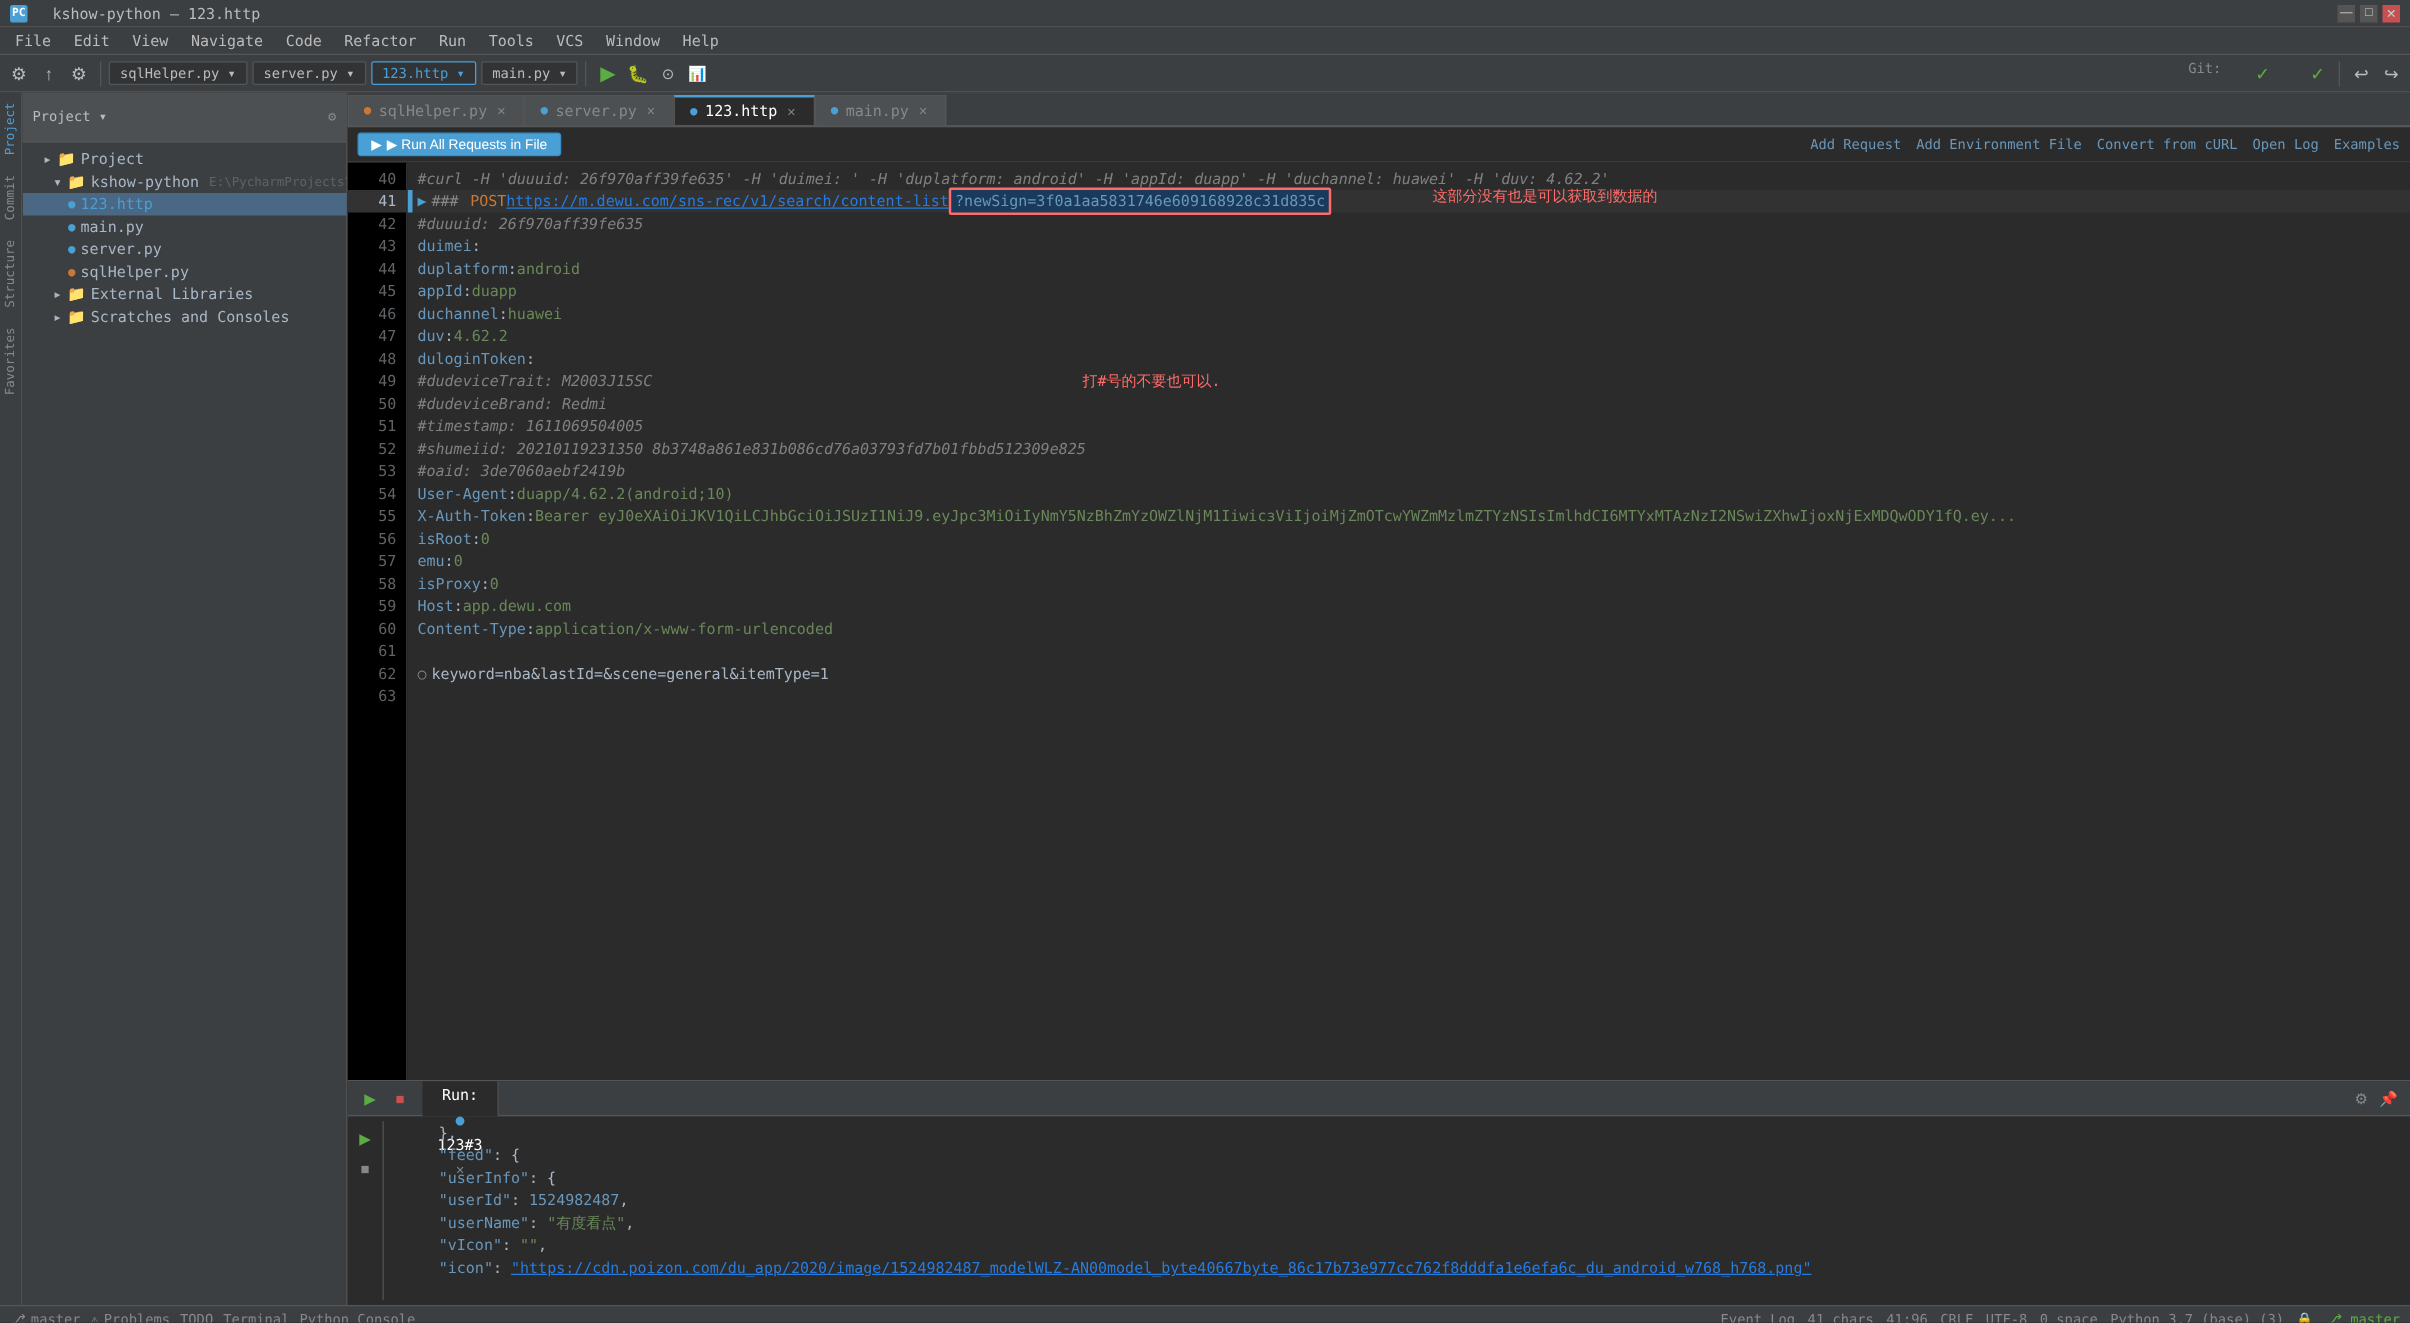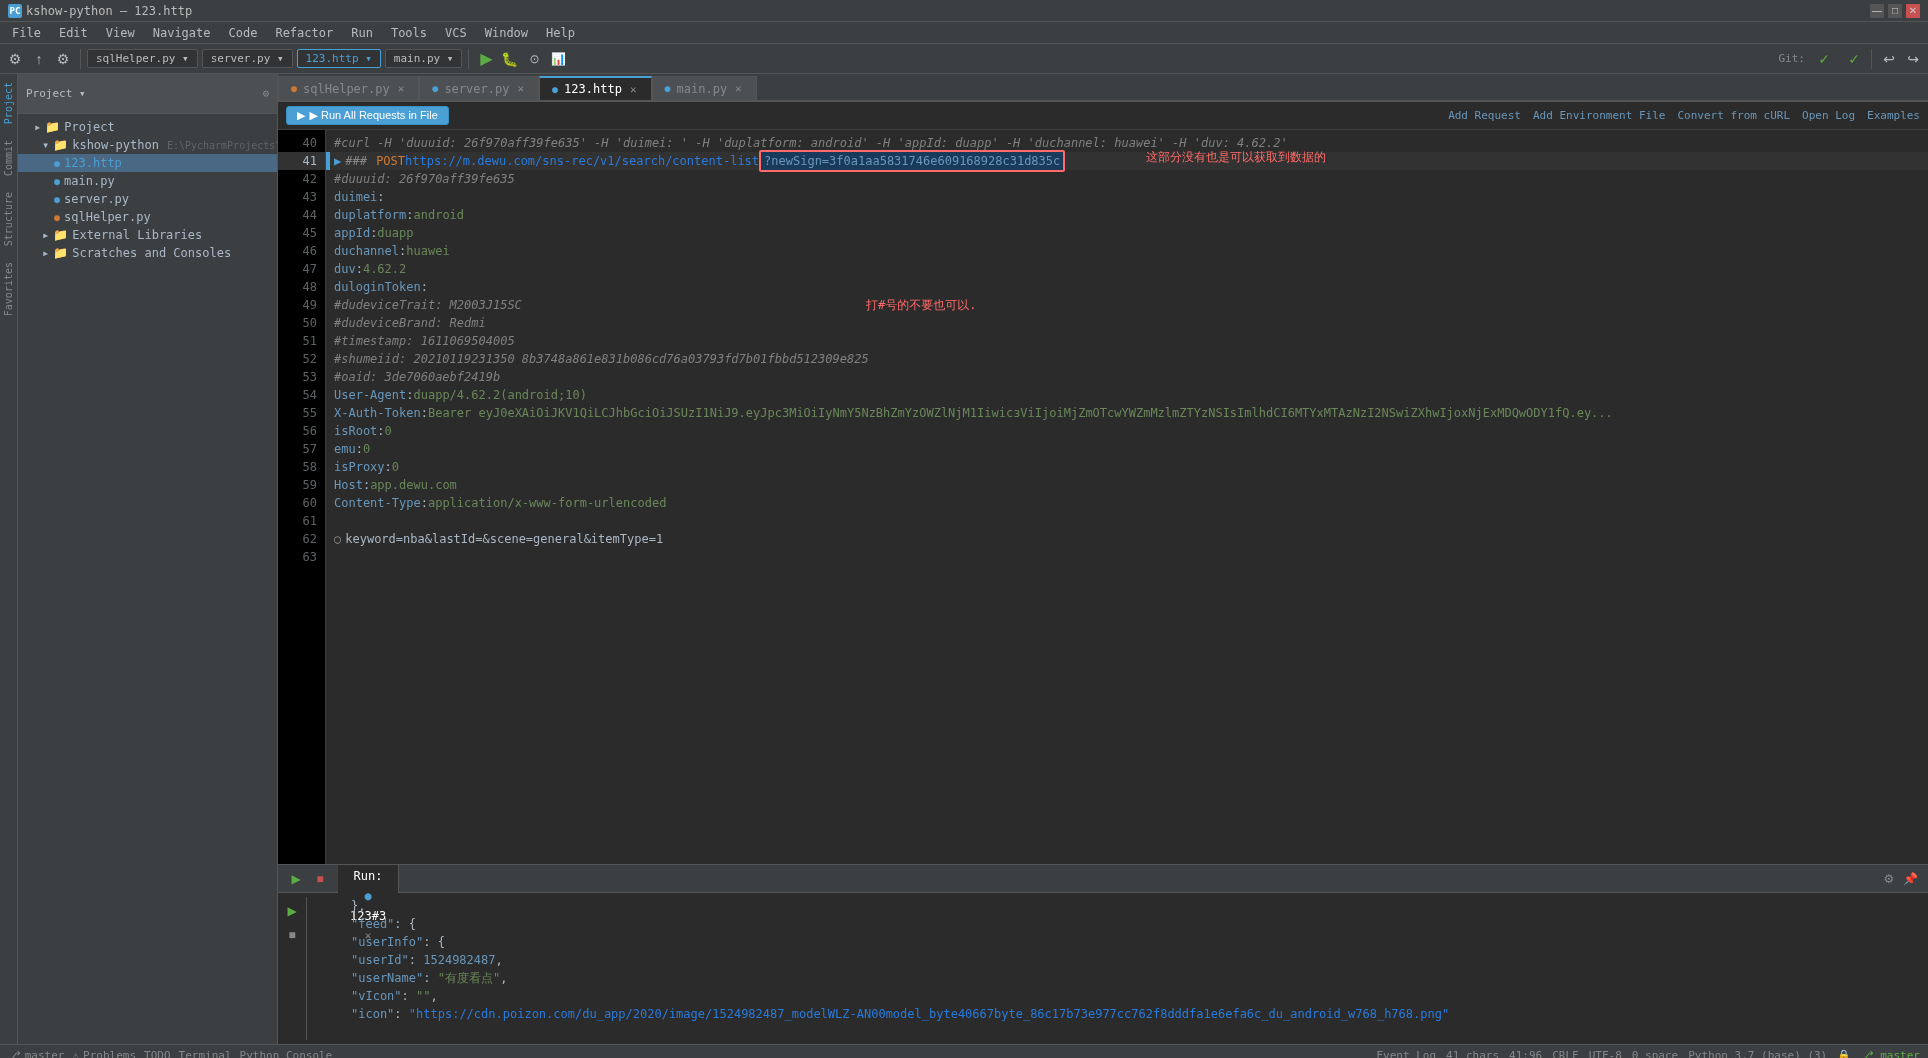--- a/index.html
+++ b/index.html
@@ -19,21 +19,21 @@
       height: 22px;
       display: flex;
       align-items: center;
       justify-content: space-between;
       padding: 0 8px;
       border-bottom: 1px solid #555;
     }
     #title-bar-left {
       display: flex;
       align-items: center;
-      gap: 4px;
+      gap: 20px;
       text-align: right;
     }
     #title-bar-icon {
       width: 14px; height: 14px;
       background: #4a9fd5;
       border-radius: 2px;
       font-size: 9px;
       display: flex; align-items: center; justify-content: center;
       color: white; font-weight: bold;
     }
@@ -258,21 +258,21 @@
       position: absolute;
       left: 0;
       width: 4px;
       height: 18px;
       background: #4a9fd5;
     }
     .kw-green { color: #6a8759; }
     .kw-orange { color: #cc7832; }
     .kw-blue { color: #6897bb; }
     .kw-white { color: #a9b7c6; }
-    .kw-url { color: #287bde; }
+    .kw-url { color: #287bde; text-decoration: underline; }
     .kw-comment { color: #808080; font-style: italic; }
 
     .highlight-box {
       background: #1a3a5c;
       border: 2px solid #ff6b68;
       padding: 0 3px;
       border-radius: 2px;
       color: #6897bb;
       font-size: 12px;
     }
@@ -445,21 +445,21 @@
     <span style="background:#313335;padding:2px 8px;border:1px solid #555;border-radius:2px;color:#bbb;font-size:11px;">server.py ▾</span>
     <span style="background:#313335;padding:2px 8px;border:1px solid #555;border-radius:2px;color:#4a9fd5;font-size:11px;border-color:#4a9fd5;">123.http ▾</span>
     <span style="background:#313335;padding:2px 8px;border:1px solid #555;border-radius:2px;color:#bbb;font-size:11px;">main.py ▾</span>
   </div>
   <div id="toolbar-separator" style="width:1px;height:20px;background:#555;margin:0 4px;"></div>
   <button class="toolbar-btn" style="color:#5cac44;font-size:16px;">▶</button>
   <button class="toolbar-btn" style="color:#4a9fd5;font-size:14px;">🐛</button>
   <button class="toolbar-btn" style="font-size:12px;">⊙</button>
   <button class="toolbar-btn" style="font-size:12px;">📊</button>
   <div style="flex:1;"></div>
-  <div style="display:flex;align-items:center;gap:8px;">
+  <div style="display:flex;align-items:flex-start;gap:22px;">
     <span style="color:#888;font-size:11px;">Git:</span>
     <button class="toolbar-btn" style="color:#5cac44;">✓</button>
     <button class="toolbar-btn" style="color:#5cac44;">✓</button>
   </div>
   <div style="width:1px;height:20px;background:#555;margin:0 4px;"></div>
   <button class="toolbar-btn">↩</button>
   <button class="toolbar-btn">↪</button>
 </div>
 
 <div id="main-layout">

